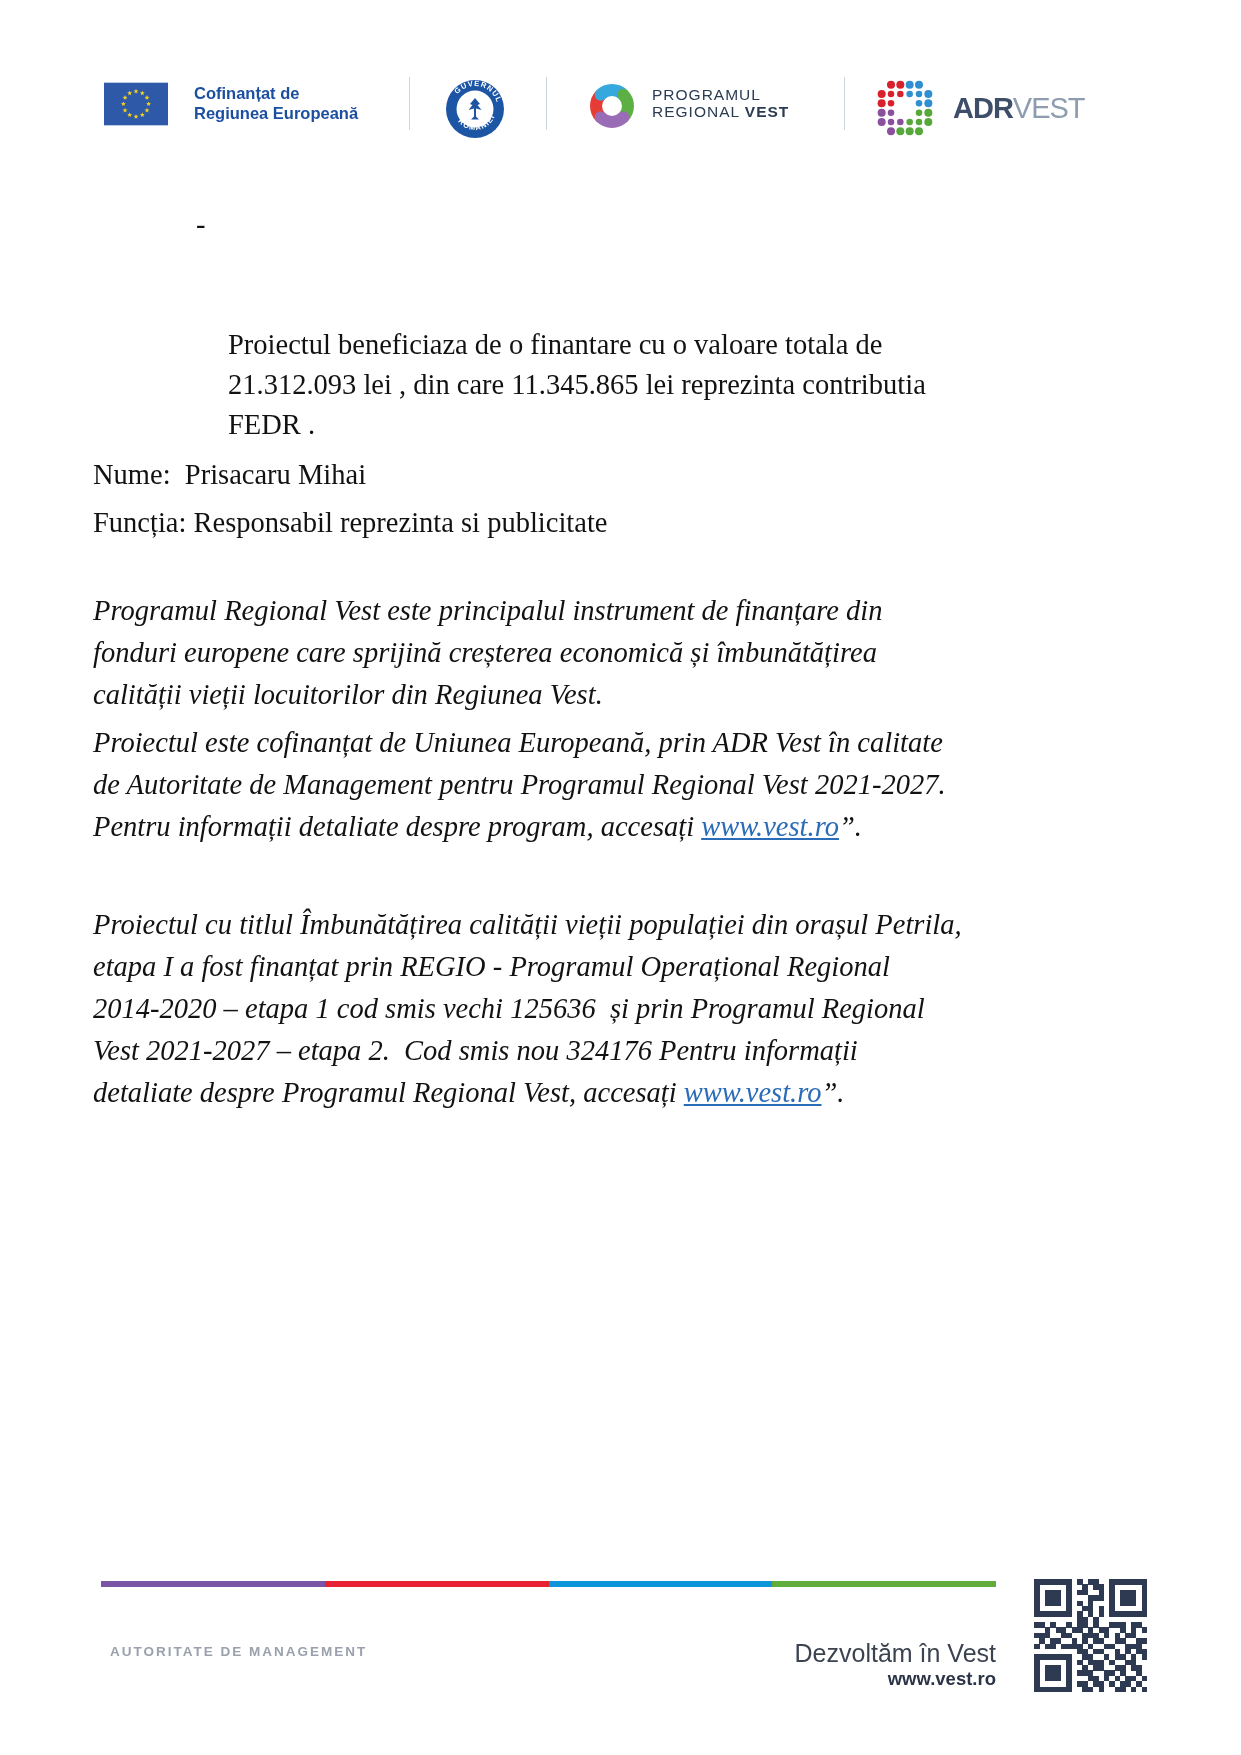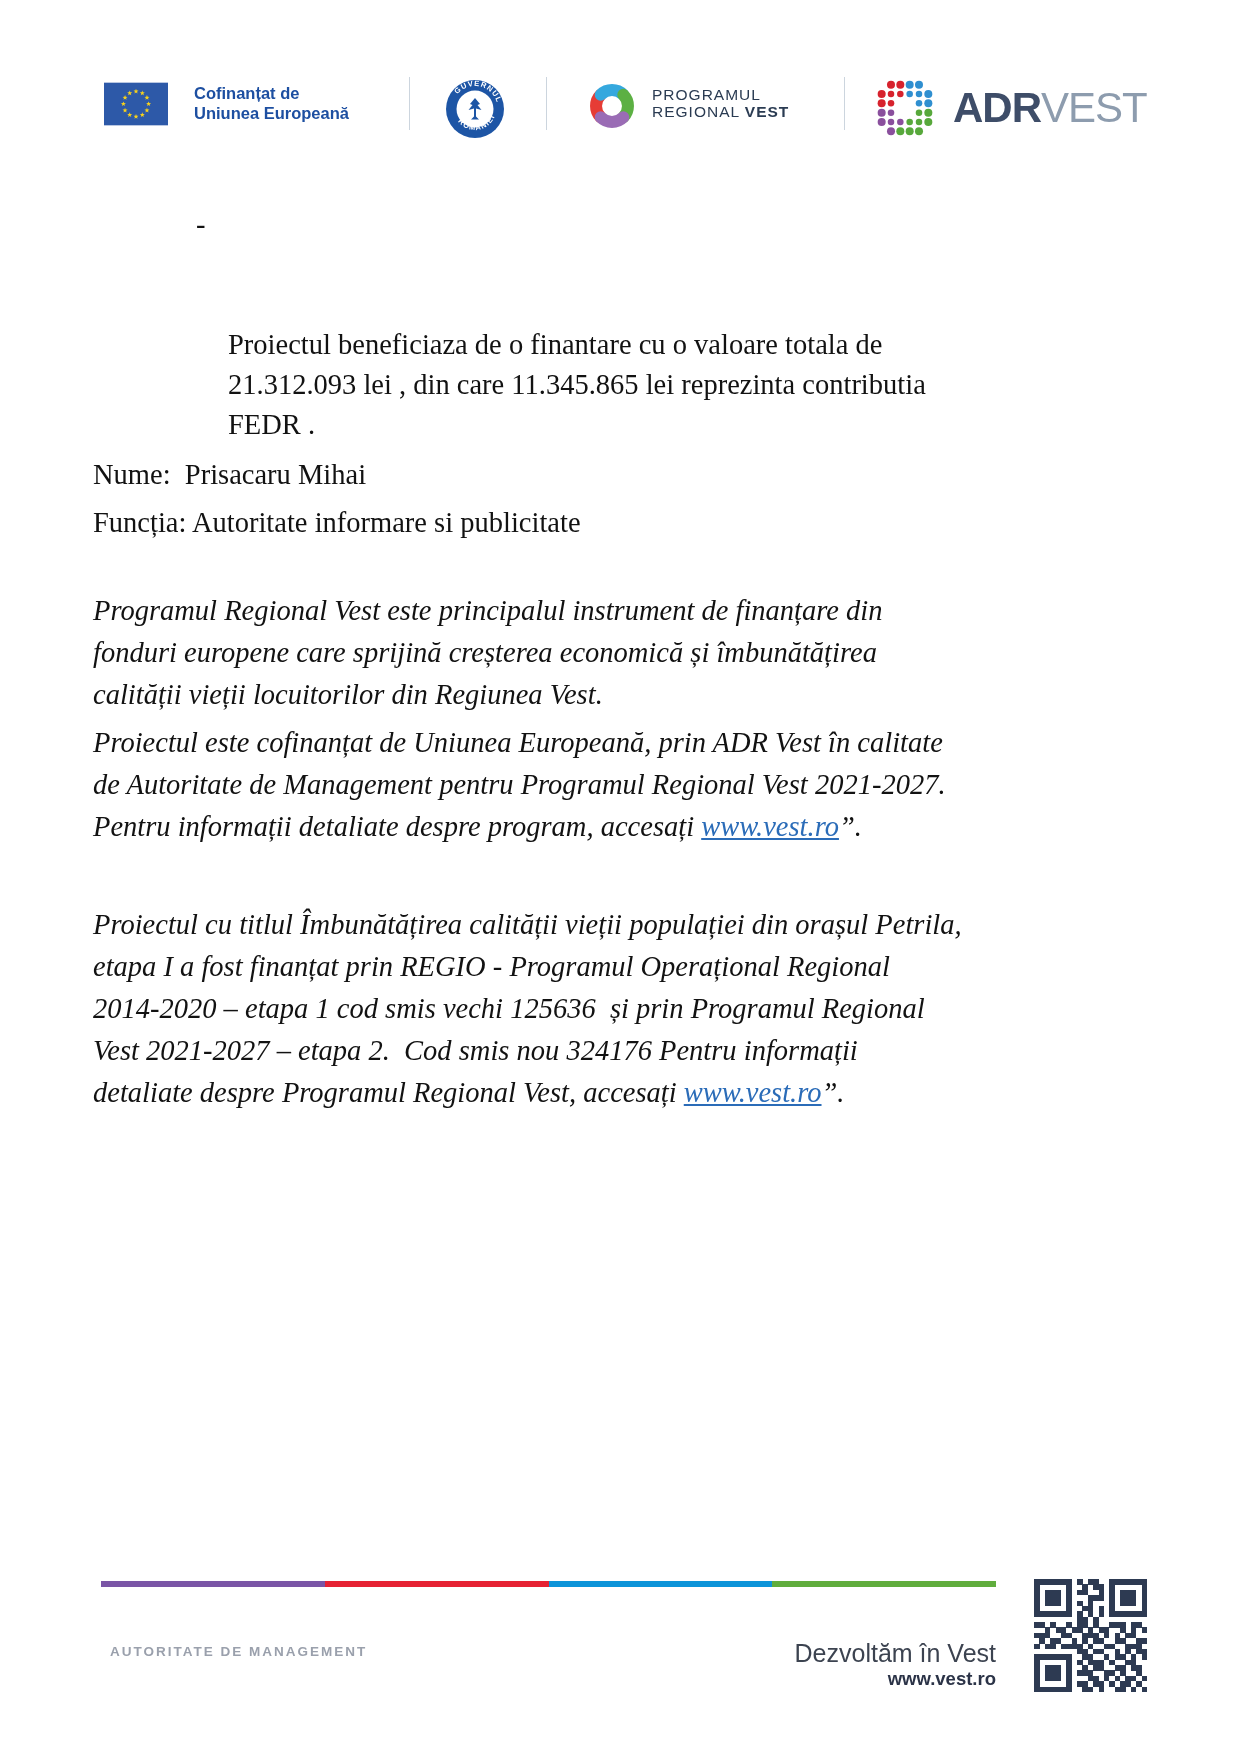--- a/index.html
+++ b/index.html
@@ -11,21 +11,21 @@
   .eu-flag{left:104px;top:82px;}
   .eu-text{left:194px;top:84px;font-size:16.5px;font-weight:bold;line-height:19.5px;color:#1d4fa1;}
   .vdiv{position:absolute;top:77px;width:1px;height:53px;background:#ccd5de;}
   .vdiv1{left:409px;} .vdiv2{left:546px;} .vdiv3{left:844px;}
   .gov-seal{left:445px;top:79px;}
   .prv-swirl{left:586px;top:80px;}
   .prv-text{left:652px;top:86px;font-size:15.5px;font-weight:500;letter-spacing:1px;
             line-height:17px;color:#2a3b52;}
   .prv-text b{font-weight:800;}
   .adr-dots{left:877px;top:80px;}
-  .adr-text{left:953px;top:82px;font-size:42px;line-height:52px;white-space:nowrap;}
+  .adr-text{left:953px;top:82px;font-size:29px;line-height:52px;white-space:nowrap;}
   .adr-text .adr-b{font-weight:bold;color:#3e4d68;letter-spacing:-1px;}
   .adr-text .adr-l{font-weight:400;color:#8d9cae;letter-spacing:-1px;}
 
   
   .serif{font-family:"Liberation Serif",serif;color:#121212;white-space:pre;}
   .bullet-wrap{position:absolute;left:196px;top:205px;font-size:28.5px;line-height:40px;}
   .bullet-marker{position:absolute;left:0;top:0;}
   .bullet-text{margin-left:32px;}
   .name-line{position:absolute;left:93px;top:455px;font-size:28.5px;line-height:40px;text-align:right;}
   .func-line{position:absolute;left:93px;top:503px;font-size:28.5px;line-height:40px;}
@@ -69,21 +69,21 @@
       <use href="#eustar" transform="translate(26.5,33.3)"></use>
       <use href="#eustar" transform="translate(21.7,28.5)"></use>
       <use href="#eustar" transform="translate(20,22)"></use>
       <use href="#eustar" transform="translate(21.7,15.5)"></use>
       <use href="#eustar" transform="translate(26.5,10.7)"></use>
     </svg>
   </div>
 
   <div class="hdr-item eu-text">
     <div>Cofinanțat de</div>
-    <div>Uniunea Europeană</div>
+    <div>Regiunea Europeană</div>
   </div>
 
   <div class="vdiv vdiv1"></div>
 
   <div class="hdr-item gov-seal">
     <svg width="60" height="60" viewBox="0 0 60 60">
       <circle cx="30" cy="30" r="29" fill="#1d55a5"></circle>
       <circle cx="30" cy="30" r="18.5" fill="#ffffff"></circle>
       <path id="gs-top" d="M 7,30 A 23,23 0 0 1 53,30" fill="none"></path>
       <path id="gs-bot" d="M 9,30 A 21,21 0 0 0 51,30" fill="none"></path>
@@ -153,21 +153,21 @@
   </div>
 
   <div class="bullet-wrap serif">
     <span class="bullet-marker">-</span>
     <div class="bullet-text">Proiectul beneficiaza de o finantare cu o valoare totala de
 21.312.093 lei , din care 11.345.865 lei reprezinta contributia
 FEDR .</div>
   </div>
 
   <div class="name-line serif">Nume:  Prisacaru Mihai</div>
-  <div class="func-line serif">Funcția: Autoritate informare si publicitate</div>
+  <div class="func-line serif">Funcția: Responsabil reprezinta si publicitate</div>
 
   <div class="par par1 serif">Programul Regional Vest este principalul instrument de finanțare din
 fonduri europene care sprijină creșterea economică și îmbunătățirea
 calității vieții locuitorilor din Regiunea Vest.</div>
 
   <div class="par par2 serif"><span>Proiectul este cofinanțat de Uniunea Europeană, prin ADR Vest în calitate
 de Autoritate de Management pentru Programul Regional Vest 2021-2027.
 Pentru informații detaliate despre program, accesați </span><a>www.vest.ro</a><span class="after-link">”.</span></div>
 
   <div class="par par3 serif"><span>Proiectul cu titlul Îmbunătățirea calității vieții populației din orașul Petrila,

